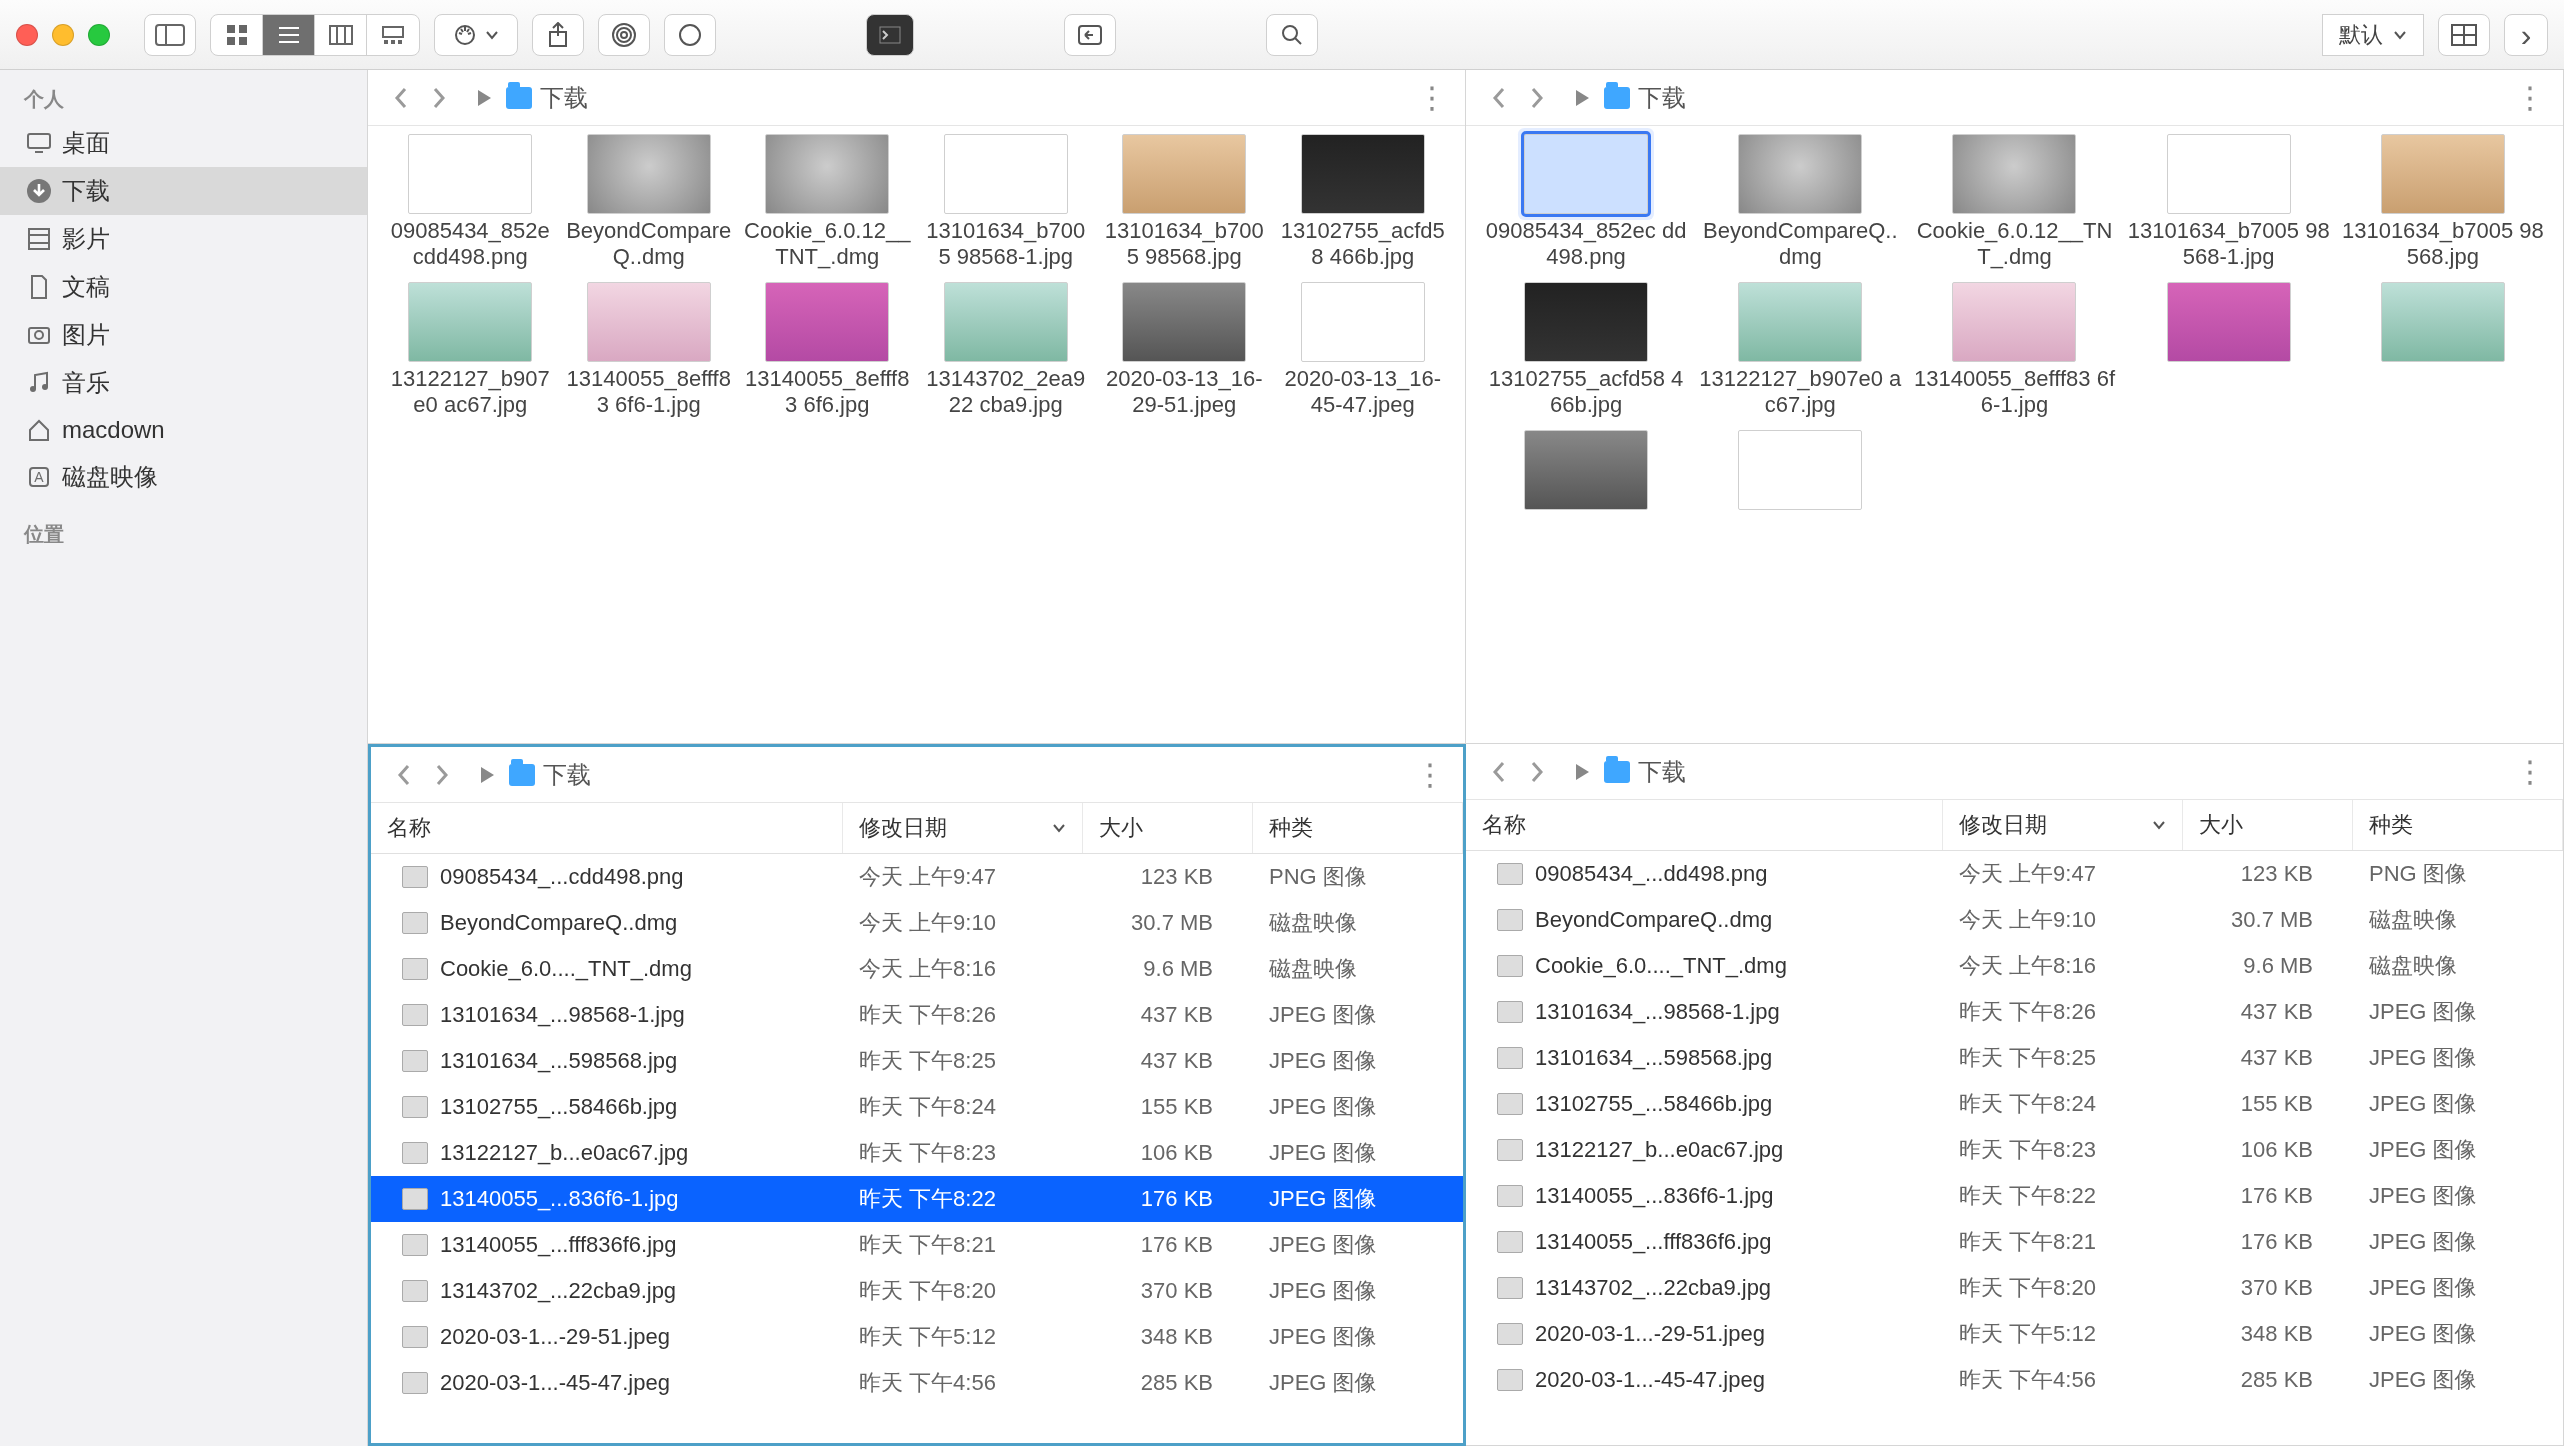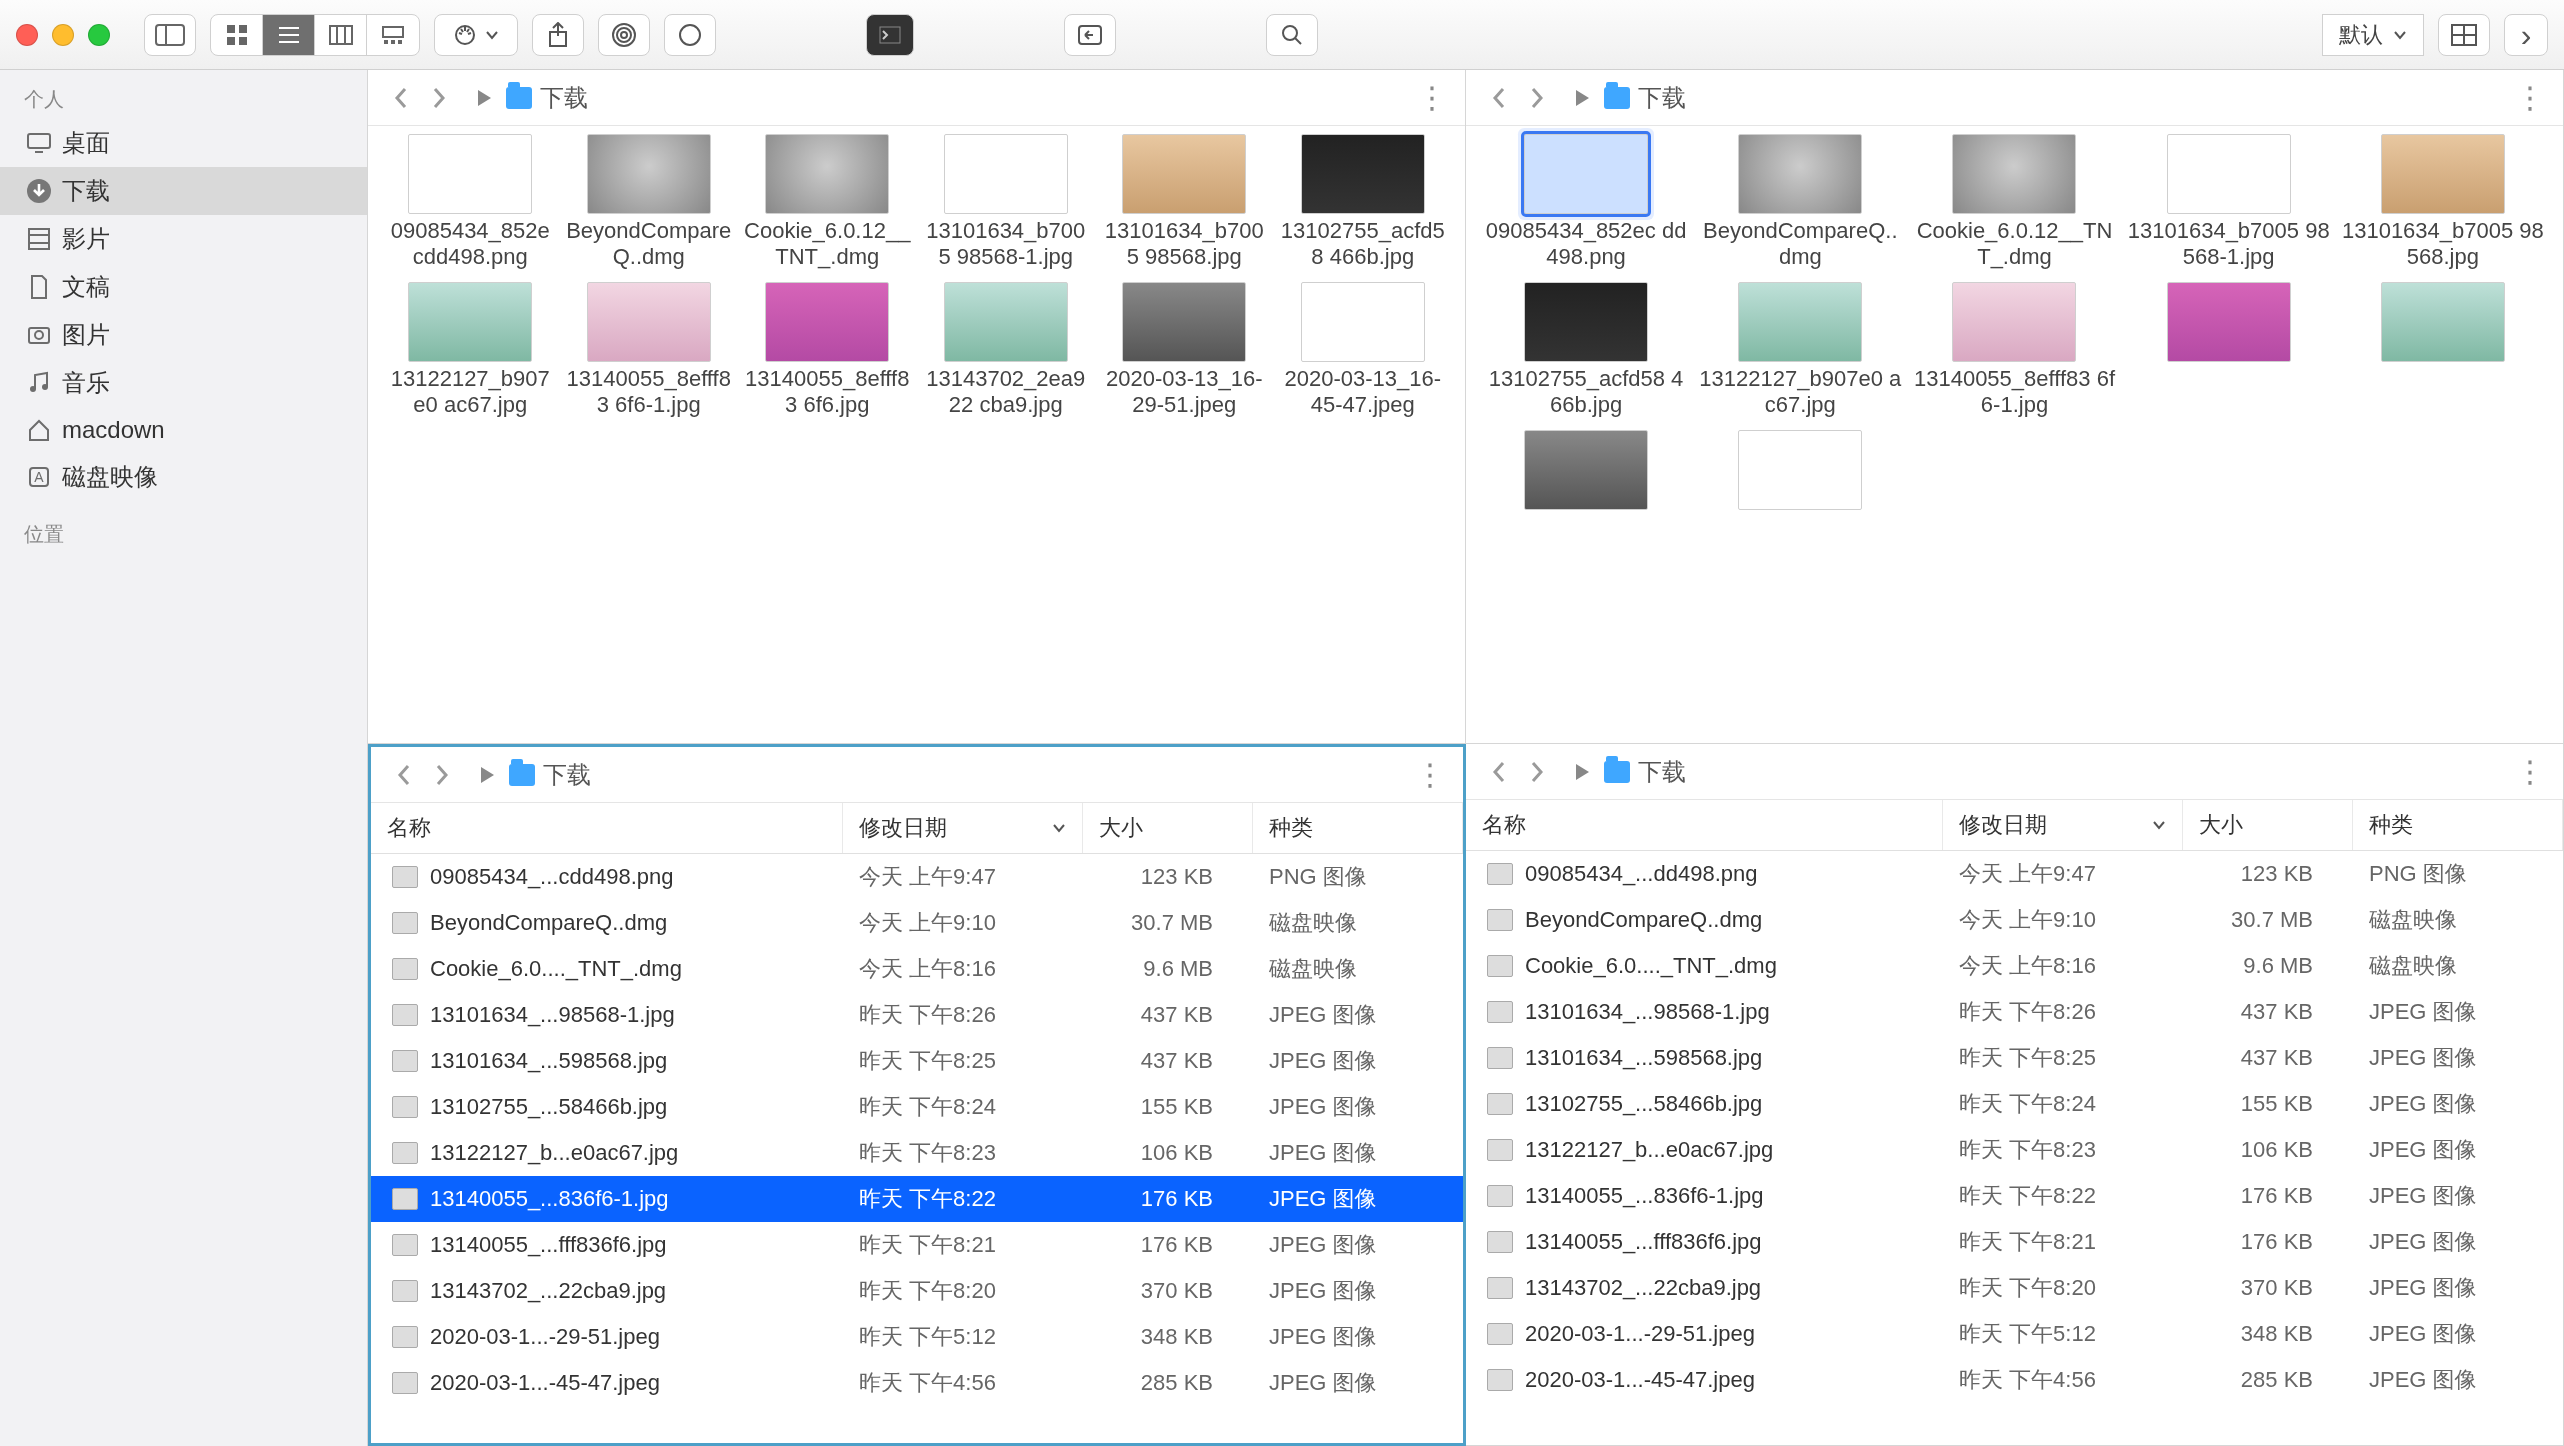--- a/index.html
+++ b/index.html
@@ -14,21 +14,21 @@
 .tb-seg { padding:0; overflow:hidden;}
 .tb-seg .cell{ width:52px;height:100%;display:flex;align-items:center;justify-content:center;border-right:1px solid #d0d0d0;}
 .tb-seg .cell:last-child{border-right:none;}
 .tb-seg .cell.active{ background:#6f6f6f; color:#fff;}
 .spacer{flex:1}
 svg{display:block}
 
 
 .workspace { display:flex; height:calc(100% - 70px); }
 .sidebar { width:368px; background:#f2f2f4; border-right:1px solid #d6d6d6; padding-top:10px; }
-.sb-hdr{ font-size:20px; color:#888; padding:6px 24px 6px 24px;}
+.sb-hdr{ font-size:20px; color:#888; padding:6px 24px 6px 24px;font-weight:bold;}
 .sb-item{ display:flex; align-items:center; gap:8px; padding:8px 24px; font-size:24px; color:#333;}
 .sb-item.active{ background:#d9d9d9; border-radius:0;}
 .sb-icon{ width:30px;height:30px; display:flex;align-items:center;justify-content:center;color:#6d6d6d;}
 .sb-icon svg{width:28px;height:28px;}
 
 .panes{ flex:1; display:grid; grid-template-columns:1fr 1fr; grid-template-rows:49% 51%; }
 .pane{ border-right:1px solid #d6d6d6; border-bottom:1px solid #d6d6d6; background:#fff; display:flex; flex-direction:column; overflow:hidden; position:relative;}
 .pane.tl{grid-area:1/1} .pane.tr{grid-area:1/2} .pane.bl{grid-area:2/1;border:3px solid #4da0c8} .pane.br{grid-area:2/2}
 
 .pathbar{ height:56px; border-bottom:1px solid #e5e5e5; display:flex; align-items:center; gap:14px; padding:0 16px; color:#555;}
@@ -60,21 +60,21 @@
 .th-viral{background:#fff;}
 .th-pink{background:linear-gradient(#d664b8,#b44aa4);}
 
 
 .listhdr{ display:flex; border-bottom:1px solid #e0e0e0; background:#fff; font-size:22px; color:#333;}
 .listhdr .col{ padding:10px 16px; border-right:1px solid #e9e9e9; display:flex; align-items:center;}
 .c-name{flex:1} .c-date{width:240px;justify-content:space-between} .c-size{width:170px;justify-content:flex-start} .c-kind{width:210px}
 .listbody{flex:1; overflow:auto;}
 .row{ display:flex; align-items:center; font-size:22px; padding:4px 0; }
 .row .cell{ padding:4px 16px; }
-.row .c-name{flex:1; display:flex;align-items:center;gap:12px; padding-left:21px;} 
+.row .c-name{flex:1; display:flex;align-items:center;gap:12px; padding-left:31px;} 
 .row .c-date{width:240px;color:#666} .row .c-size{width:170px;color:#666;text-align:right;padding-right:40px} .row .c-kind{width:210px;color:#666}
 .row.sel{ background:#0a63ff; color:#fff;}
 .row.sel .c-date,.row.sel .c-size,.row.sel .c-kind{color:#fff;}
 .fileico{width:26px;height:22px;background:#ddd;border:1px solid #aaa;border-radius:2px;flex-shrink:0;}
 
 
 .tb-label{height:42px;background:#fff;border:1px solid #d0d0d0;border-radius:0;display:flex;align-items:center;padding:0 16px;gap:10px;color:#444;font-size:22px;}
 </style>
 </head>
 <body>

